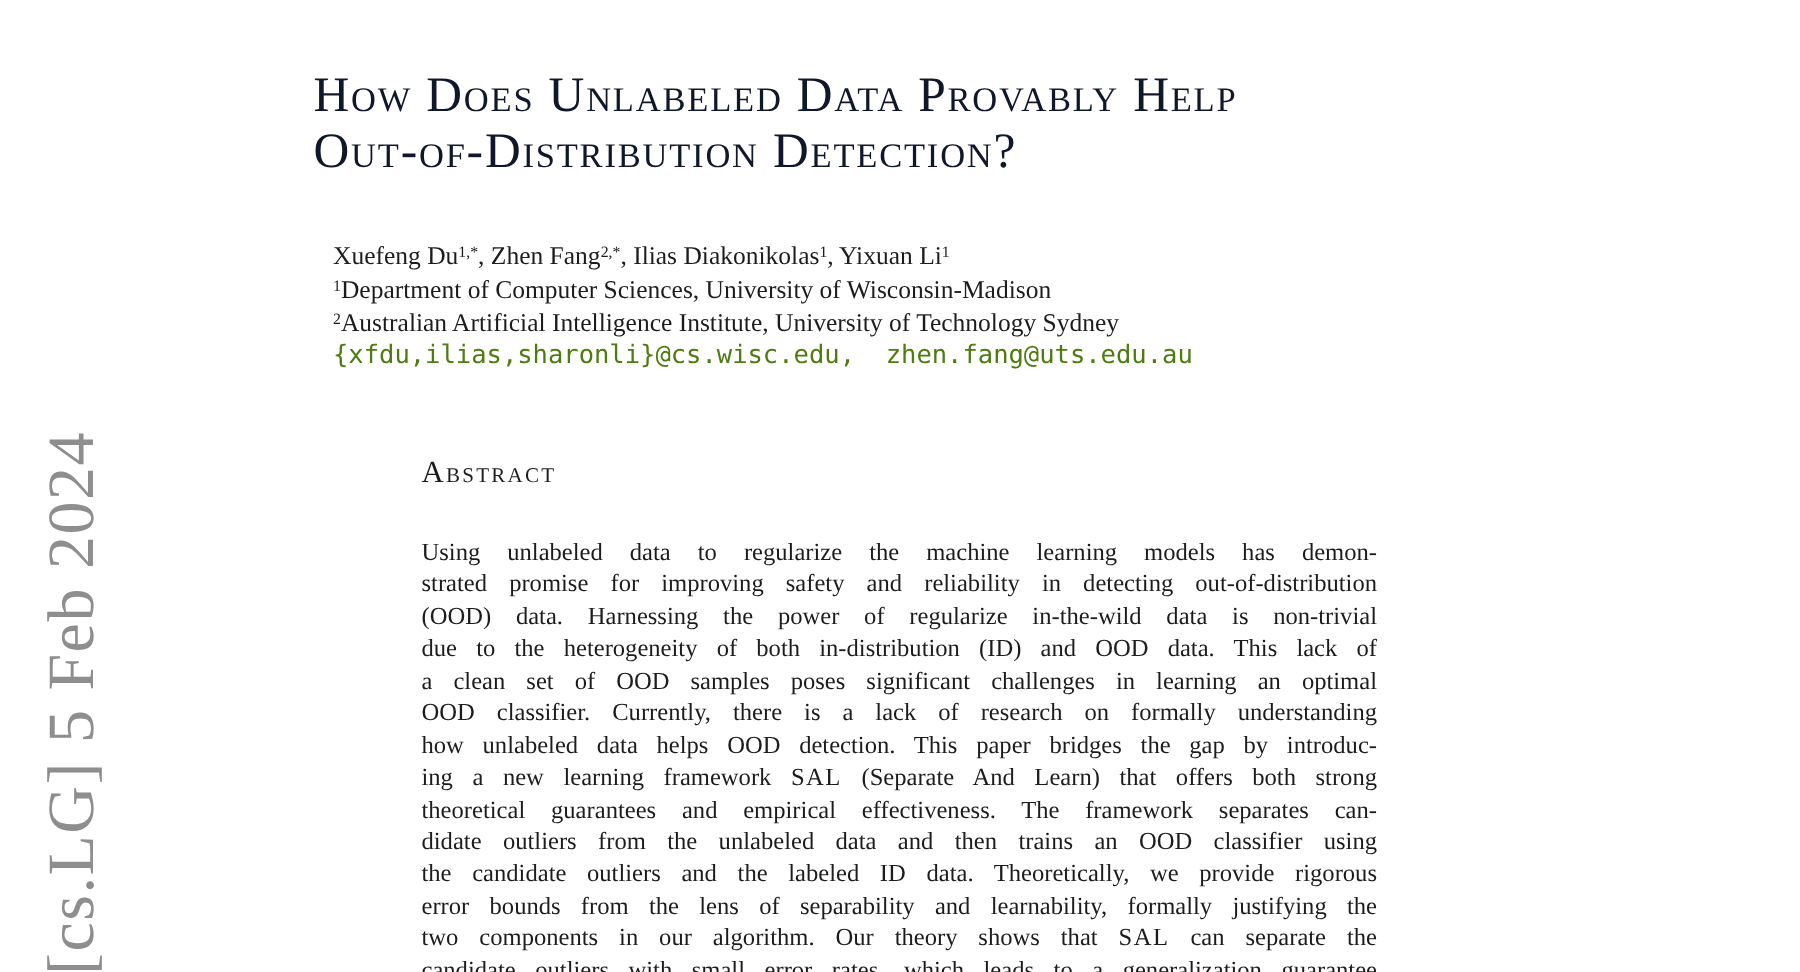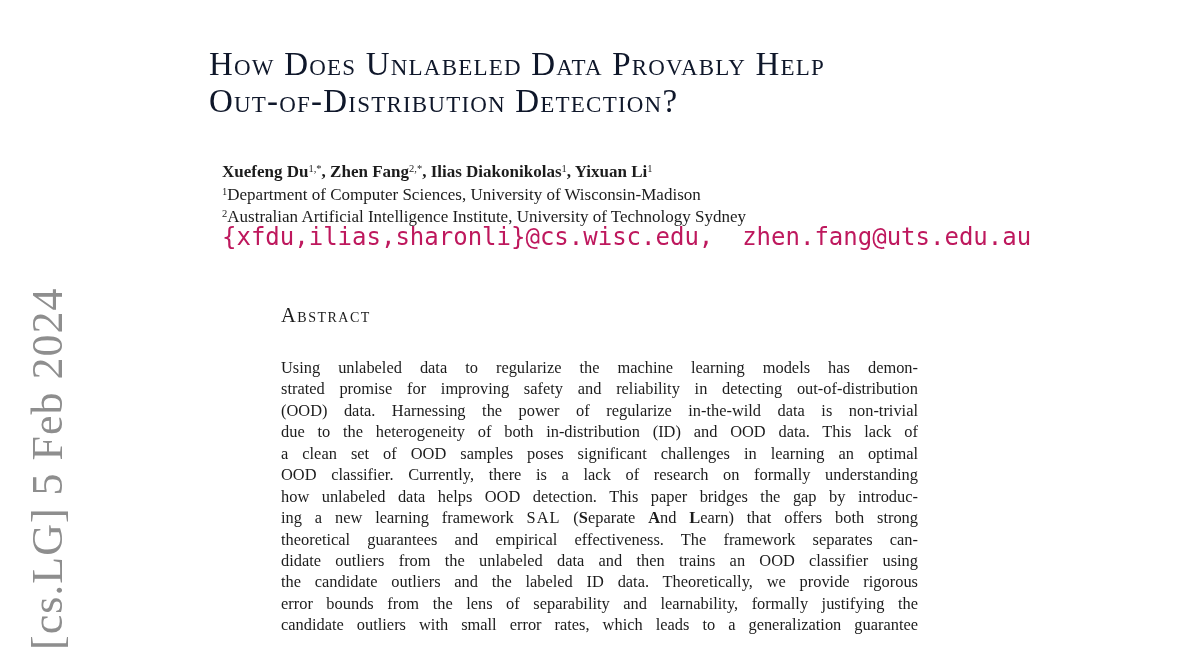--- a/index.html
+++ b/index.html
@@ -34,26 +34,26 @@
     letter-spacing: 1.2px;
     color: #0f172a;
   }
   .authors {
     position: absolute;
     left: 222px;
     top: 158px;
     font-size: 17px;
   }
   .author-line { height: 22.7px; line-height: 22.7px; white-space: pre; }
-  .b { font-weight: bold; }
+  .b { font-weight: normal; }
   .sup { font-size: 0.62em; vertical-align: 0.45em; font-weight: normal; }
   .mono {
     font-family: "DejaVu Sans Mono", "Liberation Mono", monospace;
-    font-size: 24px;
-    color: #be185d;
+    font-size: 17px;
+    color: #4d7c0f;
     white-space: pre;
   }
   .sc { letter-spacing: 1px; margin-top: 48px; }
   .abstract-heading {
     position: absolute;
     left: 281px;
     top: 304px;
     width: 637px;
     font-size: 20.5px;
     font-variant: small-caps;
@@ -101,16 +101,17 @@
       <div class="abs-line"><span>(OOD) data. Harnessing the power of regularize in-the-wild data is non-trivial</span></div>
       <div class="abs-line"><span>due to the heterogeneity of both in-distribution (ID) and OOD data. This lack of</span></div>
       <div class="abs-line"><span>a clean set of OOD samples poses significant challenges in learning an optimal</span></div>
       <div class="abs-line"><span>OOD classifier. Currently, there is a lack of research on formally understanding</span></div>
       <div class="abs-line"><span>how unlabeled data helps OOD detection. This paper bridges the gap by introduc-</span></div>
       <div class="abs-line"><span>ing a new learning framework </span><span class="sc">SAL</span><span> (</span><span class="b">S</span><span>eparate </span><span class="b">A</span><span>nd </span><span class="b">L</span><span>earn) that offers both strong</span></div>
       <div class="abs-line"><span>theoretical guarantees and empirical effectiveness. The framework separates can-</span></div>
       <div class="abs-line"><span>didate outliers from the unlabeled data and then trains an OOD classifier using</span></div>
       <div class="abs-line"><span>the candidate outliers and the labeled ID data. Theoretically, we provide rigorous</span></div>
       <div class="abs-line"><span>error bounds from the lens of separability and learnability, formally justifying the</span></div>
+      <div class="abs-line"><span>two components in our algorithm. Our theory shows that </span><span class="sc">SAL</span><span> can separate the</span></div>
       <div class="abs-line"><span>candidate outliers with small error rates, which leads to a generalization guarantee</span></div>
     </div>
 
 </div>
 
 </body></html>

